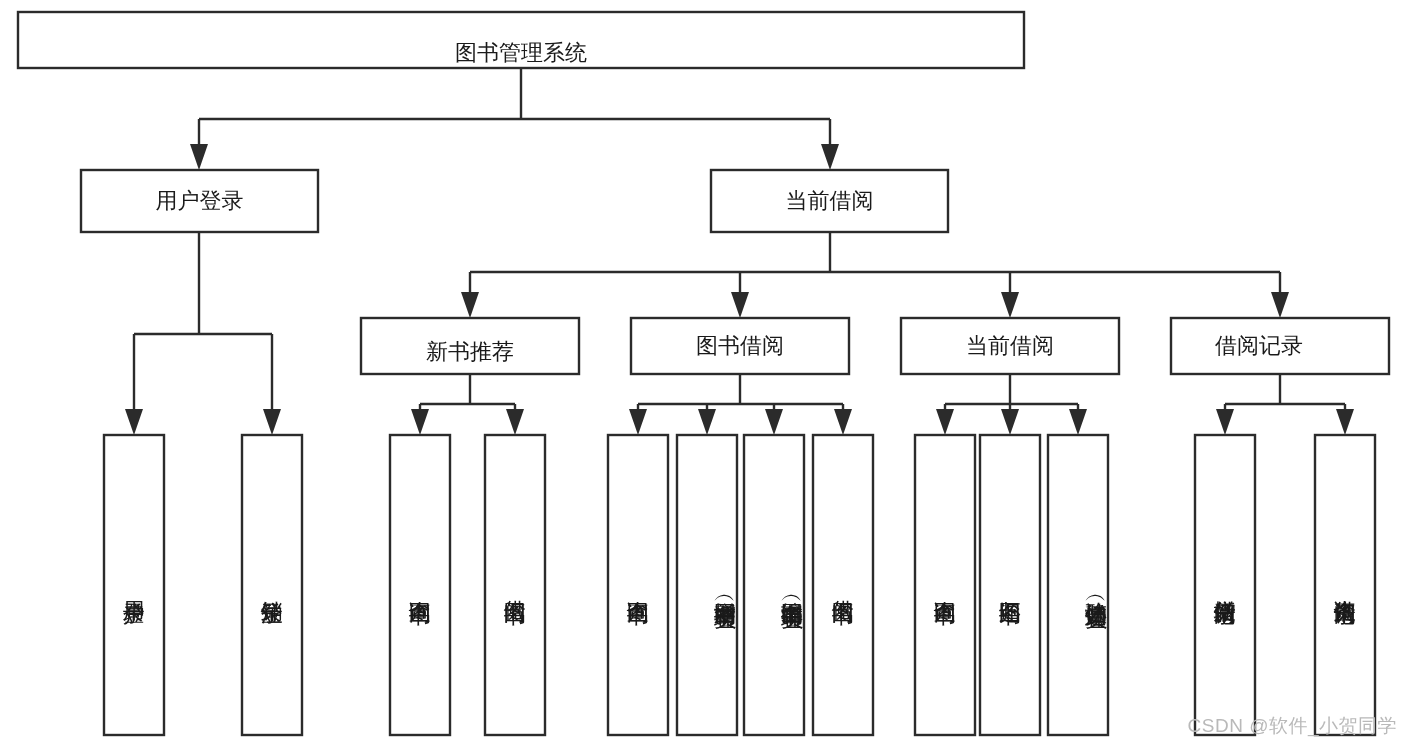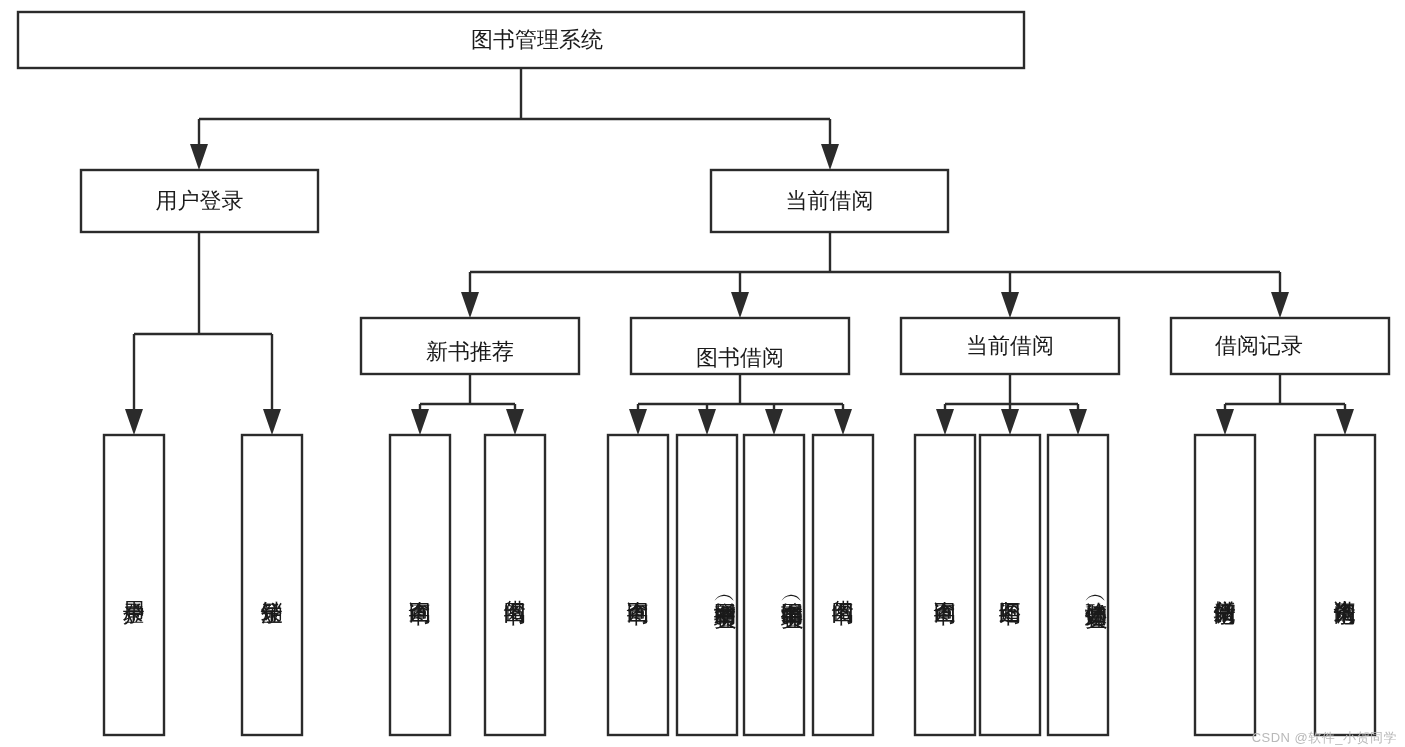--- a/index.html
+++ b/index.html
@@ -64,23 +64,23 @@
     justify-content: center;
     font-family: "Liberation Sans", "DejaVu Sans", sans-serif;
     font-size: 22px;
     color: #1a1a1a;
     white-space: nowrap;
     pointer-events: none;
   }
   #watermark {
     position: absolute;
     right: 8px;
-    bottom: 0;
-    font-family: "Liberation Sans", "DejaVu Sans", sans-serif;
-    font-size: 13px;
+    bottom: 8px;
+    font-family: "Liberation Sans", "DejaVu Sans", sans-serif;
+    font-size: 19px;
     color: #b9b9b9;
     letter-spacing: 0.5px;
     white-space: nowrap;
   }
 </style>
 </head>
 <body>
 
 <div id="diagram-root">
 
@@ -175,35 +175,35 @@
 
       <rect class="node-rect" x="915" y="435" width="60" height="300"></rect>
       <rect class="node-rect" x="980" y="435" width="60" height="300"></rect>
       <rect class="node-rect" x="1048" y="435" width="60" height="300"></rect>
 
       <rect class="node-rect" x="1195" y="435" width="60" height="300"></rect>
       <rect class="node-rect" x="1315" y="435" width="60" height="300"></rect>
     </g>
   </svg>
 
-  <div class="hlabel-wrap" style="left:34px; top:12px; width:1006px; height:56px;">
+  <div class="hlabel-wrap" style="left:18px; top:12px; width:1006px; height:56px;align-items:flex-end;">
     <span>图书管理系统</span>
   </div>
 
   <div class="hlabel-wrap" style="left:81px; top:170px; width:237px; height:62px;">
     <span>用户登录</span>
   </div>
   <div class="hlabel-wrap" style="left:711px; top:170px; width:237px; height:62px;">
     <span>当前借阅</span>
   </div>
 
   <div class="hlabel-wrap" style="left:361px; top:318px; width:218px; height:68px;">
     <span>新书推荐</span>
   </div>
-  <div class="hlabel-wrap" style="left:631px; top:318px; width:218px; height:56px;margin-top:12px;">
+  <div class="hlabel-wrap" style="left:631px; top:318px; width:218px; height:56px;">
     <span>图书借阅</span>
   </div>
   <div class="hlabel-wrap" style="left:901px; top:318px; width:218px; height:56px;">
     <span>当前借阅</span>
   </div>
   <div class="hlabel-wrap" style="left:1171px; top:318px; width:176px; height:56px;">
     <span>借阅记录</span>
   </div>
 
   <div class="vlabel-wrap" style="left:104px; top:435px; width:60px; height:300px;">

